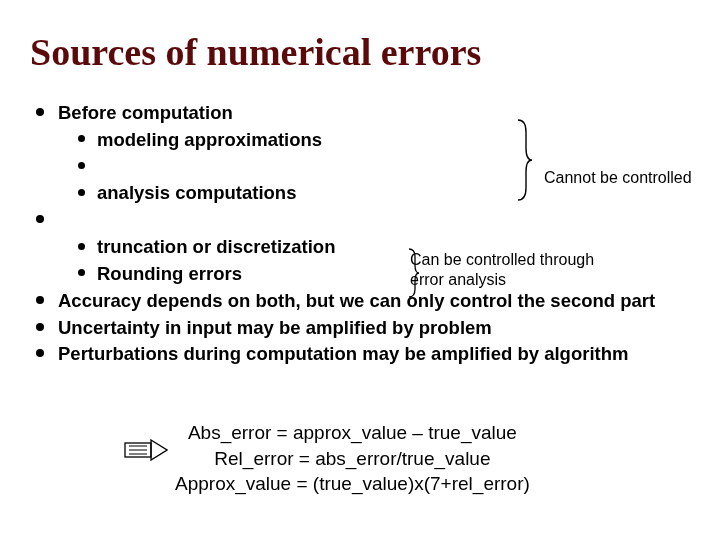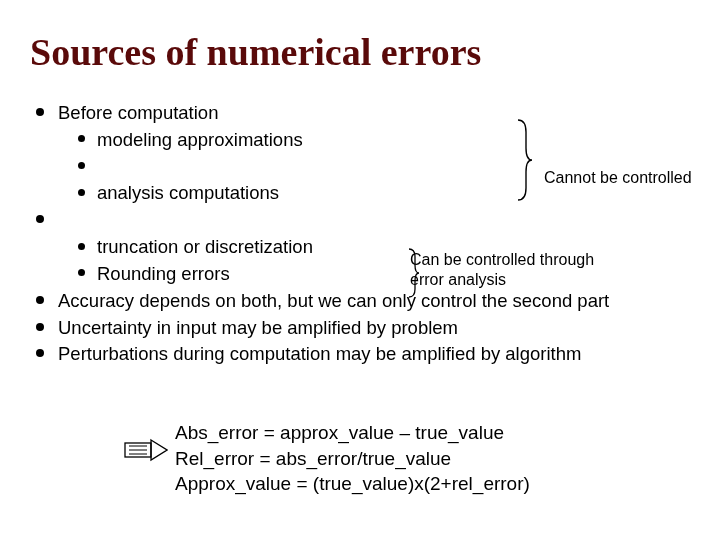--- a/index.html
+++ b/index.html
@@ -50,21 +50,21 @@
     width: 7px;
     height: 7px;
     background: #000;
     border-radius: 50%;
     vertical-align: middle;
     margin-right: 12px;
     margin-left: 42px;
     position: relative;
     top: -2px;
   }
-  .row { position: relative; }
+  .row { position: relative; font-weight: bold; }
   .note1 {
     position: absolute;
     left: 508px;
     top: 46px;
     font-size: 16px;
     white-space: nowrap;
     margin-top: 20px;
   }
   .brace1 {
     position: absolute;
@@ -87,20 +87,21 @@
     top: 147px;
     width: 14px;
     height: 52px;
   }
   .brace2 svg { width: 100%; height: 100%; }
   .formulas {
     position: absolute;
     left: 175px;
     top: 420px;
     font-size: 19px;
+    text-align: center;
     line-height: 1.35;
   }
   .arrow-block {
     position: absolute;
     left: 124px;
     top: 438px;
     width: 44px;
     height: 24px;
   }
   .arrow-block svg { width: 100%; height: 100%; }
@@ -170,16 +171,16 @@
       <line x1="5" y1="8" x2="23" y2="8" stroke="#000" stroke-width="1"></line>
       <line x1="5" y1="12" x2="23" y2="12" stroke="#000" stroke-width="1"></line>
       <line x1="5" y1="16" x2="23" y2="16" stroke="#000" stroke-width="1"></line>
       <polygon points="27,2 43,12 27,22" fill="none" stroke="#000" stroke-width="1.3"></polygon>
     </svg>
   </div>
 
   <div class="formulas">
     <div>Abs_error = approx_value – true_value</div>
     <div>Rel_error = abs_error/true_value</div>
-    <div>Approx_value = (true_value)x(2+rel_error)</div>
+    <div>Approx_value = (true_value)x(7+rel_error)</div>
   </div>
 
 </div>
 
 </body></html>

